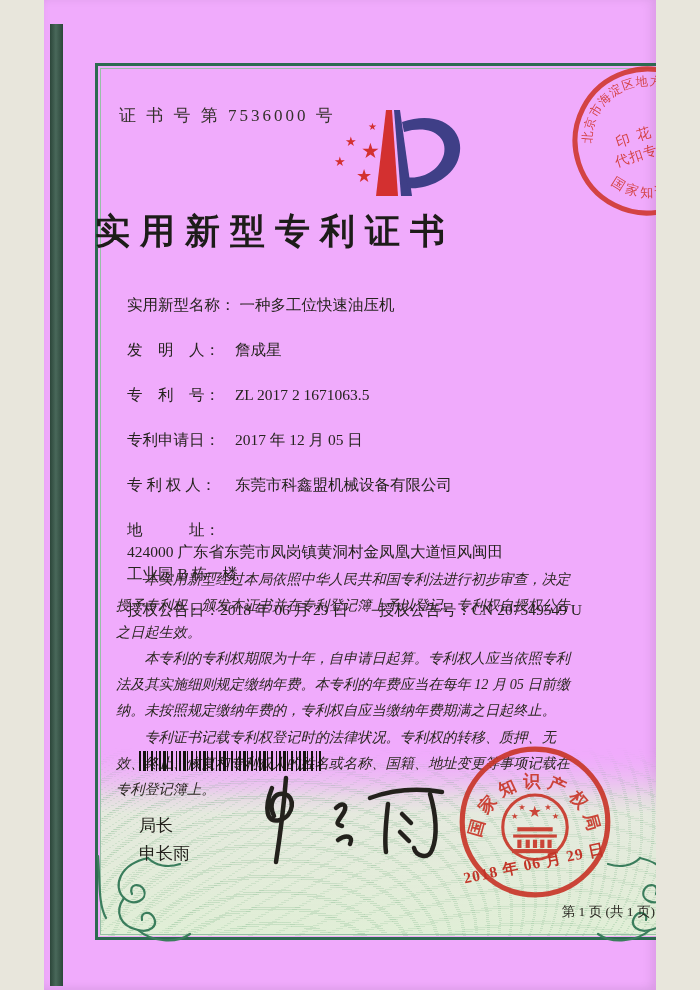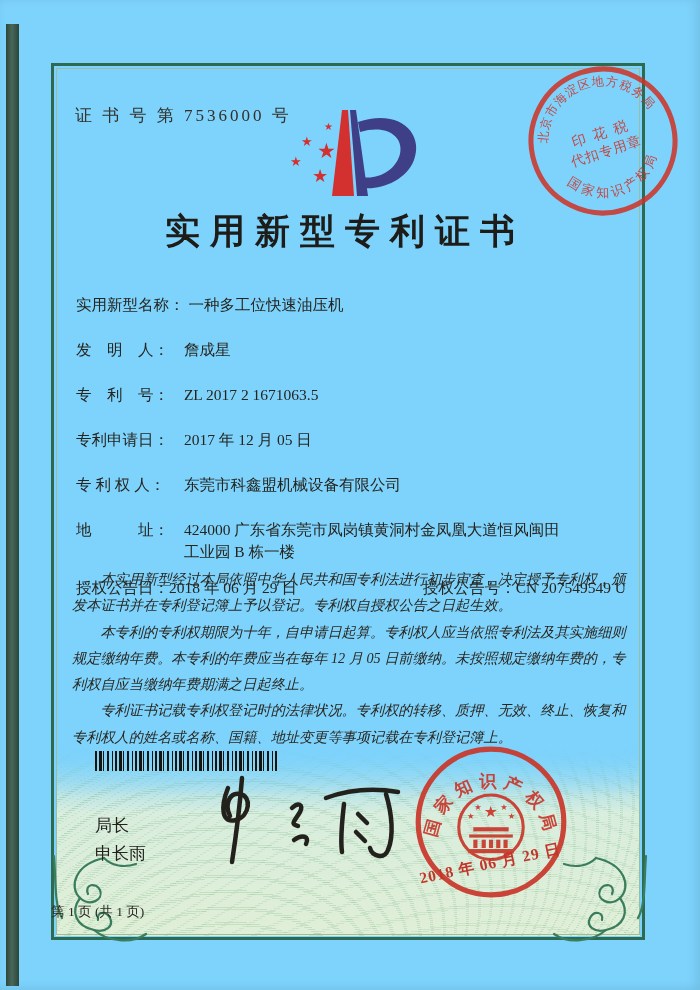--- a/index.html
+++ b/index.html
@@ -1,17 +1,17 @@
 <!DOCTYPE html>
 <html><head>
 <meta charset="utf-8">
 <style>
   html,body{margin:0;padding:0;background:#e8e6dc;}
-  .stage{position:relative;width:700px;height:990px;margin:0 auto;overflow:hidden;
-         background:#7dd3fc;font-family:"Liberation Serif",serif;color:#26241f;
+  .stage{position:relative;width:612px;height:990px;margin:0 auto;overflow:hidden;
+         background:#f0abfc;font-family:"Liberation Serif",serif;color:#26241f;
          box-shadow:inset -6px 0 10px rgba(0,0,0,.06), inset 0 -4px 8px rgba(0,0,0,.04);}
   
   .book-edge{position:absolute;left:6px;top:24px;width:13px;height:962px;
              background:linear-gradient(90deg,#2c463a,#46665â 50%,#2c463a);
              background:linear-gradient(90deg,#2c463a,#49685a 45%,#2c463a);}
   
   .frame{position:absolute;left:51px;top:63px;width:588px;height:871px;
          border:3px solid #2d6a50;}
   .frame::after{content:"";position:absolute;inset:2px;border:1px solid #97bfa7;}
   
@@ -22,27 +22,27 @@
           linear-gradient(180deg, rgba(229,241,221,0) 0%, rgba(227,240,218,.9) 35%, #e0eed6 100%);
         -webkit-mask-image:linear-gradient(180deg,transparent 0,#000 26%);
         mask-image:linear-gradient(180deg,transparent 0,#000 26%);}
   .flourish{position:absolute;width:104px;height:92px;}
   .flourish svg{width:100%;height:100%;}
   .flourish.bl{left:46px;top:854px;}
   .flourish.br{left:550px;top:854px;transform:scaleX(-1);}
   
   .cert-no{position:absolute;left:75px;top:104px;font-size:17px;letter-spacing:3px;color:#33302a;}
   .logo{position:absolute;left:268px;top:100px;width:164px;height:108px;}
-  .title{position:absolute;left:51px;top:208px;width:588px;text-align:center;
+  .title{position:absolute;left:51px;top:208px;width:588px;
          font-size:35px;font-weight:bold;letter-spacing:10px;color:#1d1c19;}
   
   .stamp{position:absolute;left:522px;top:60px;width:162px;height:162px;
          transform:rotate(-18deg);opacity:.85;}
   
-  .fields{position:absolute;left:76px;top:294px;right:70px;font-size:15.5px;color:#26241f;}
+  .fields{position:absolute;left:83px;top:294px;right:70px;font-size:15.5px;color:#26241f;}
   .row{margin-bottom:23px;line-height:22px;}
   .row .lab{display:inline-block;min-width:104px;vertical-align:top;}
   .row .val{display:inline-block;vertical-align:top;white-space:pre-line;max-width:440px;}
   .grant-row{display:flex;margin-top:14px;line-height:22px;justify-content:flex-end;}
   .grant-right{margin-left:auto;padding-right:4px;}
   
   .paras{position:absolute;left:72px;top:566px;right:74px;font-size:14.2px;line-height:1.85;
          font-style:italic;color:#2a2720;}
   .paras p{margin:0;text-indent:2em;}
   
@@ -52,21 +52,21 @@
              #15140f 8px 9px,transparent 9px 12px,#15140f 12px 14px,transparent 14px 17px,
              #15140f 17px 18px,transparent 18px 20px);}
   
   .director{position:absolute;left:95px;top:812px;font-size:17px;color:#23211c;line-height:28px;}
   .signature{position:absolute;left:198px;top:772px;width:230px;height:100px;}
   
   .seal{position:absolute;left:413px;top:744px;width:156px;height:156px;opacity:.92;}
   .seal-date{position:absolute;left:418px;top:851px;width:170px;font-size:15.5px;color:#c23528;
              letter-spacing:1px;transform:rotate(-12deg);font-weight:bold;}
   
-  .footer{position:absolute;left:51px;top:903px;width:560px;text-align:left;
+  .footer{position:absolute;left:51px;top:903px;width:560px;text-align:right;
           font-size:13.5px;color:#2b2923;}
 </style>
 </head>
 <body>
 
 <div class="stage">
 
   <div class="book-edge"></div>
   <div class="band"></div>
   <div class="frame"></div>

